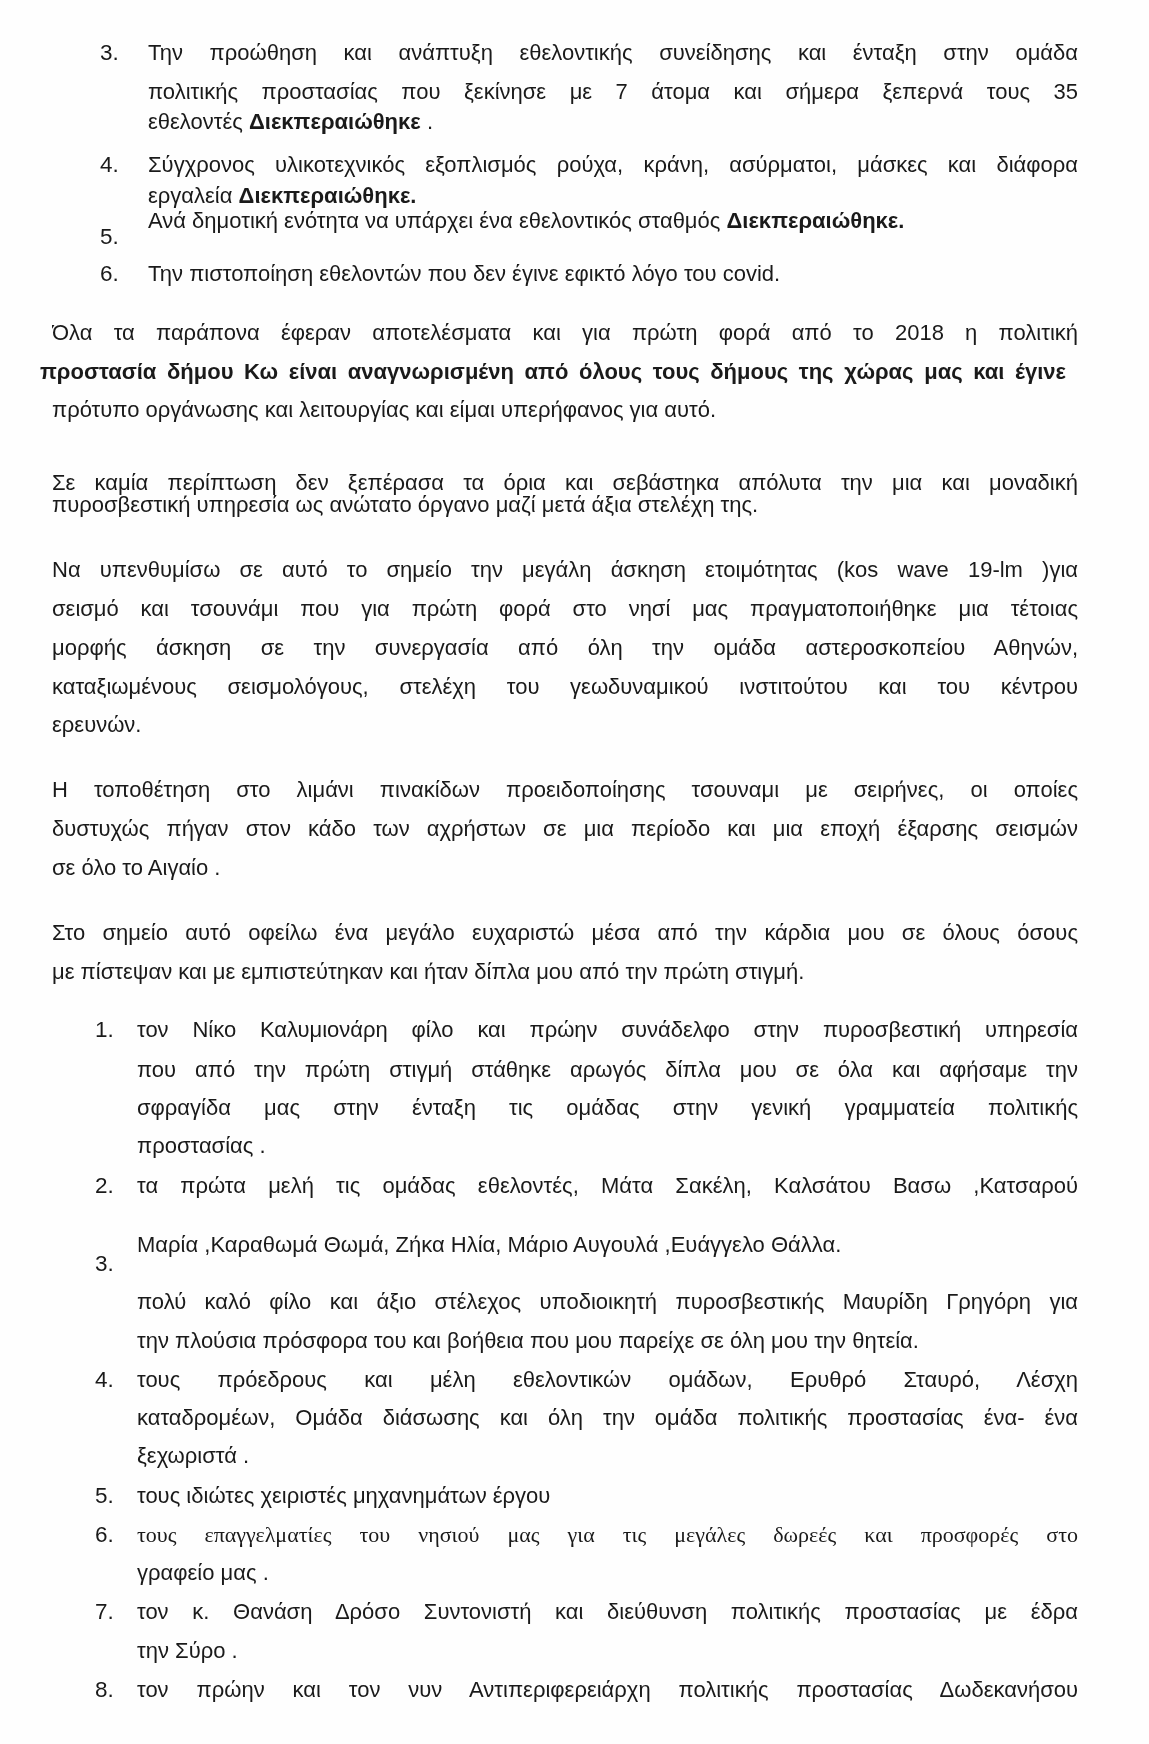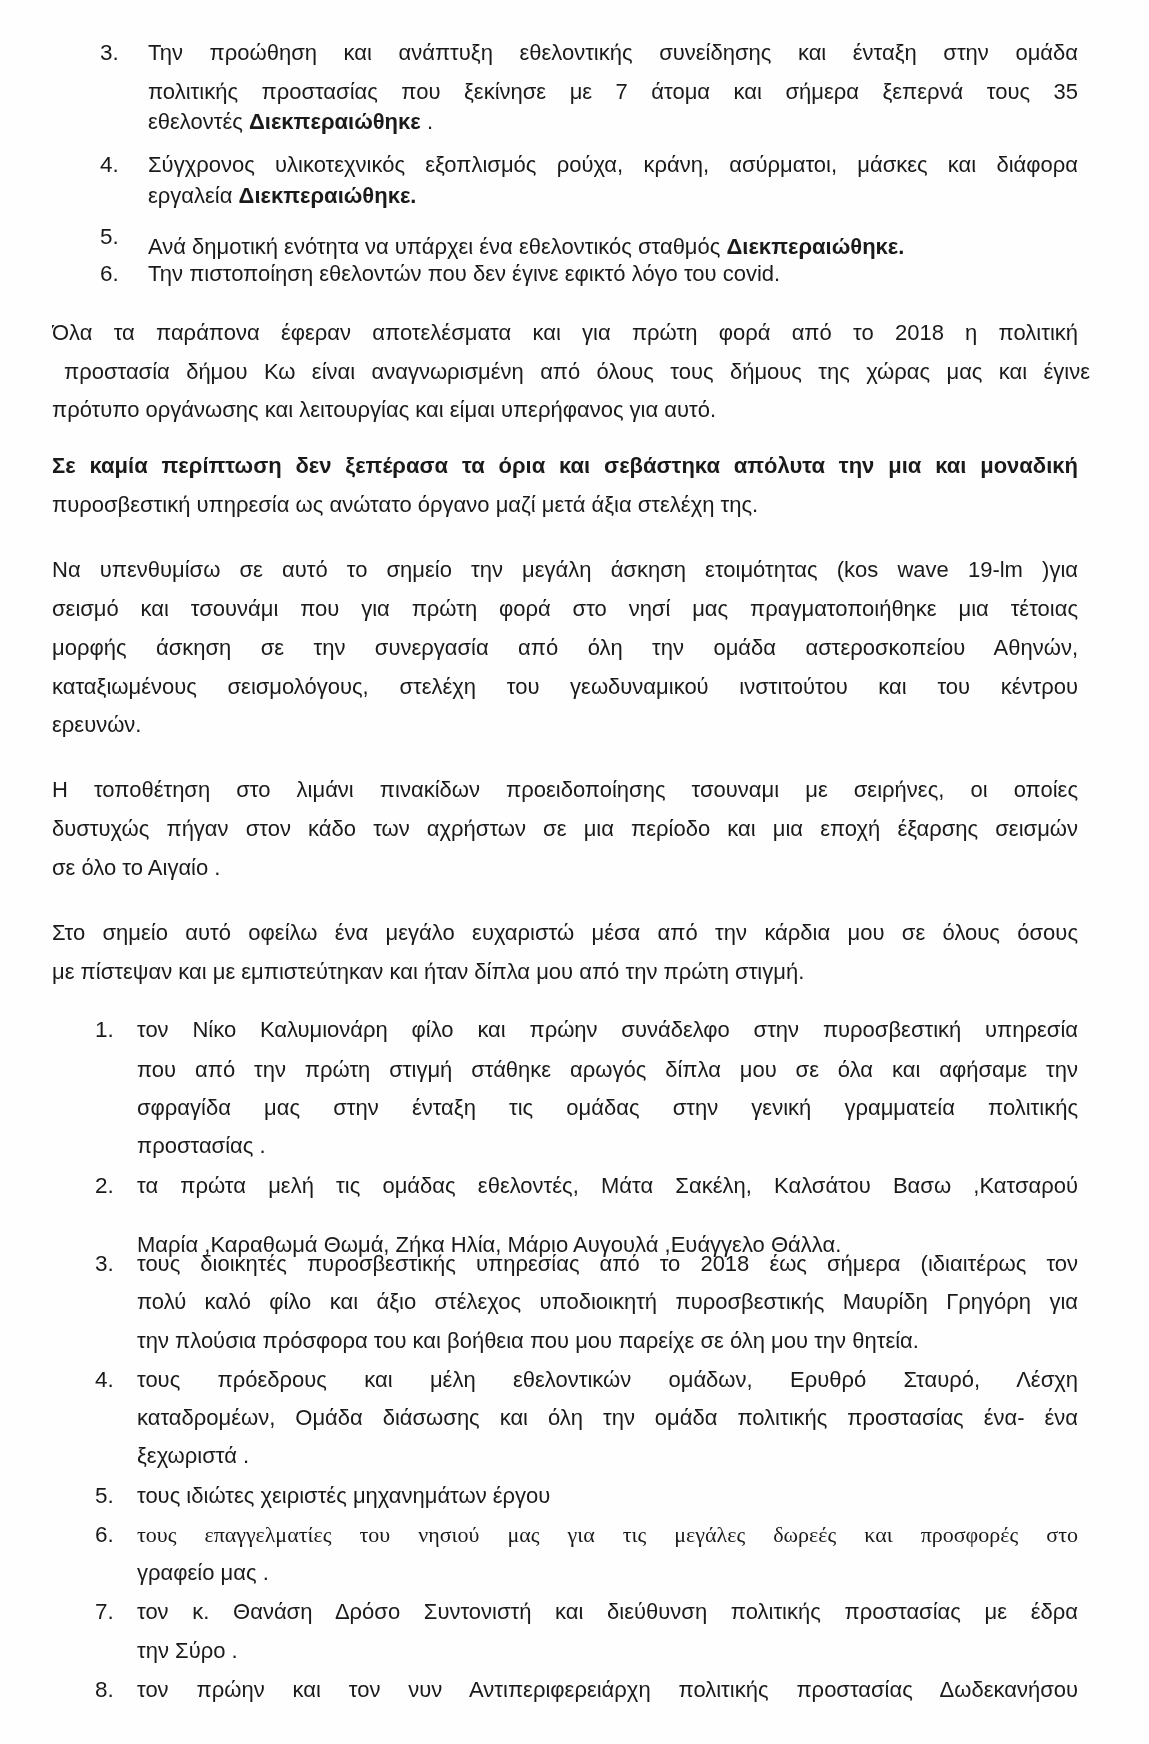--- a/index.html
+++ b/index.html
@@ -16,48 +16,47 @@
 
 <div class="page" id="page">
     <div class="num" style="left: 100px; top: 38px;">3.</div>
     <div class="line j" style="left: 148px; top: 38px; width: 930px;">Την προώθηση και ανάπτυξη εθελοντικής συνείδησης και ένταξη στην ομάδα</div>
     <div class="line j" style="left: 148px; top: 77px; width: 930px;">πολιτικής προστασίας που  ξεκίνησε με 7 άτομα και σήμερα ξεπερνά τους 35</div>
     <div class="line" style="left: 148px; top: 107px;"><span>εθελοντές </span><span class="b">Διεκπεραιώθηκε</span><span> .</span></div>
     <div class="num" style="left: 100px; top: 150px;">4.</div>
     <div class="line j" style="left: 148px; top: 150px; width: 930px;"> Σύγχρονος υλικοτεχνικός εξοπλισμός ρούχα, κράνη, ασύρματοι, μάσκες και διάφορα</div>
     <div class="line" style="left: 148px; top: 181px;"><span>εργαλεία </span><span class="b">Διεκπεραιώθηκε.</span><span></span></div>
     <div class="num" style="left: 100px; top: 222px;">5.</div>
-    <div class="line" style="left: 148px; top: 232px;"><span>Ανά δημοτική ενότητα να υπάρχει ένα εθελοντικός σταθμός </span><span class="b">Διεκπεραιώθηκε.</span><span></span></div>
+    <div class="line" style="left: 148px; top: 206px;"><span>Ανά δημοτική ενότητα να υπάρχει ένα εθελοντικός σταθμός </span><span class="b">Διεκπεραιώθηκε.</span><span></span></div>
     <div class="num" style="left: 100px; top: 259px;">6.</div>
     <div class="line" style="left: 148px; top: 259px;"><span> Την πιστοποίηση εθελοντών που δεν έγινε εφικτό λόγο του covid.</span></div>
     <div class="line j" style="left: 52px; top: 318px; width: 1026px;"> Όλα τα παράπονα έφεραν αποτελέσματα και για πρώτη φορά από το 2018 η πολιτική</div>
-    <div class="line j" style="left: 64px; top: 357px; width: 1026px;">προστασία δήμου Κω είναι  αναγνωρισμένη  από όλους τους  δήμους της χώρας μας και έγινε</div>
+    <div class="line j" style="left: 40px; top: 357px; width: 1026px; font-weight: bold;">προστασία δήμου Κω είναι  αναγνωρισμένη  από όλους τους  δήμους της χώρας μας και έγινε</div>
     <div class="line" style="left: 52px; top: 395px;">πρότυπο οργάνωσης και λειτουργίας  και είμαι υπερήφανος  για αυτό.</div>
-    <div class="line j" style="left: 52px; top: 451px; width: 1026px; font-weight: bold;"> Σε καμία περίπτωση δεν ξεπέρασα  τα όρια και σεβάστηκα  απόλυτα την μια και μοναδική</div>
+    <div class="line j" style="left: 52px; top: 468px; width: 1026px;"> Σε καμία περίπτωση δεν ξεπέρασα  τα όρια και σεβάστηκα  απόλυτα την μια και μοναδική</div>
     <div class="line" style="left: 52px; top: 490px;">πυροσβεστική  υπηρεσία ως ανώτατο όργανο μαζί μετά άξια στελέχη  της.</div>
     <div class="line j" style="left: 52px; top: 555px; width: 1026px;">Να υπενθυμίσω σε αυτό το σημείο την μεγάλη άσκηση ετοιμότητας  (kos wave 19-lm )για</div>
     <div class="line j" style="left: 52px; top: 594px; width: 1026px;">σεισμό και τσουνάμι που για πρώτη φορά στο νησί μας πραγματοποιήθηκε μια τέτοιας</div>
     <div class="line j" style="left: 52px; top: 672px; width: 1026px;">καταξιωμένους σεισμολόγους, στελέχη του γεωδυναμικού ινστιτούτου και του κέντρου</div>
     <div class="line j" style="left: 52px; top: 633px; width: 1026px;">μορφής άσκηση σε  την συνεργασία από όλη την ομάδα αστεροσκοπείου Αθηνών,</div>
     <div class="line" style="left: 52px; top: 710px;">ερευνών.</div>
     <div class="line j" style="left: 52px; top: 775px; width: 1026px;">Η τοποθέτηση στο λιμάνι πινακίδων προειδοποίησης τσουναμι με σειρήνες, οι οποίες</div>
     <div class="line j" style="left: 52px; top: 814px; width: 1026px;">δυστυχώς πήγαν στον κάδο των αχρήστων σε μια περίοδο  και μια εποχή έξαρσης σεισμών</div>
     <div class="line" style="left: 52px; top: 853px;">σε όλο το Αιγαίο .</div>
     <div class="line j" style="left: 52px; top: 918px; width: 1026px;">Στο σημείο αυτό οφείλω ένα μεγάλο ευχαριστώ μέσα από την κάρδια μου  σε όλους όσους</div>
     <div class="line" style="left: 52px; top: 957px;">με πίστεψαν και με εμπιστεύτηκαν και ήταν δίπλα μου από την πρώτη στιγμή.</div>
     <div class="num" style="left: 95px; top: 1015px;">1.</div>
     <div class="line j" style="left: 137px; top: 1015px; width: 941px;">τον Νίκο Καλυμιονάρη φίλο και πρώην συνάδελφο στην πυροσβεστική υπηρεσία</div>
     <div class="line j" style="left: 137px; top: 1055px; width: 941px;">που από την πρώτη στιγμή στάθηκε αρωγός δίπλα μου σε όλα  και αφήσαμε την</div>
     <div class="line j" style="left: 137px; top: 1093px; width: 941px;">σφραγίδα μας  στην ένταξη τις ομάδας στην γενική γραμματεία πολιτικής</div>
     <div class="line" style="left: 137px; top: 1131px;">προστασίας .</div>
     <div class="num" style="left: 95px; top: 1171px;">2.</div>
     <div class="line j" style="left: 137px; top: 1171px; width: 941px;">τα πρώτα μελή  τις ομάδας εθελοντές,  Μάτα Σακέλη, Καλσάτου Βασω ,Κατσαρού</div>
     <div class="line" style="left: 137px; top: 1209px; margin-top: 21px;">Μαρία ,Καραθωμά Θωμά, Ζήκα Ηλία, Μάριο Αυγουλά ,Ευάγγελο Θάλλα.</div>
     <div class="num" style="left: 95px; top: 1249px;">3.</div>
-    <div class="line j" style="left: 137px; top: 1249px; width: 941px;">τους διοικητές πυροσβεστικής υπηρεσίας από το 2018 έως σήμερα (ιδιαιτέρως τον</div>
     <div class="line j" style="left: 137px; top: 1287px; width: 941px;">πολύ καλό φίλο και άξιο στέλεχος υποδιοικητή πυροσβεστικής Μαυρίδη Γρηγόρη για</div>
     <div class="line" style="left: 137px; top: 1326px; text-align: right;">την πλούσια πρόσφορα του και βοήθεια που μου παρείχε  σε όλη μου την θητεία.</div>
     <div class="num" style="left: 95px; top: 1365px;">4.</div>
     <div class="line j" style="left: 137px; top: 1403px; width: 941px;">καταδρομέων, Ομάδα διάσωσης  και όλη την ομάδα πολιτικής προστασίας ένα- ένα</div>
     <div class="line j" style="left: 137px; top: 1365px; width: 941px;">τους πρόεδρους και μέλη εθελοντικών ομάδων,  Ερυθρό Σταυρό, Λέσχη</div>
     <div class="line" style="left: 137px; top: 1441px;">ξεχωριστά .</div>
     <div class="num" style="left: 95px; top: 1481px;">5.</div>
     <div class="line" style="left: 137px; top: 1481px;">τους ιδιώτες χειριστές  μηχανημάτων έργου</div>
     <div class="num" style="left: 95px; top: 1520px;">6.</div>
     <div class="line j" style="left: 137px; top: 1520px; width: 941px; font-family: Liberation Serif, serif;">τους επαγγελματίες του νησιού μας για τις μεγάλες δωρεές και προσφορές στο</div>

